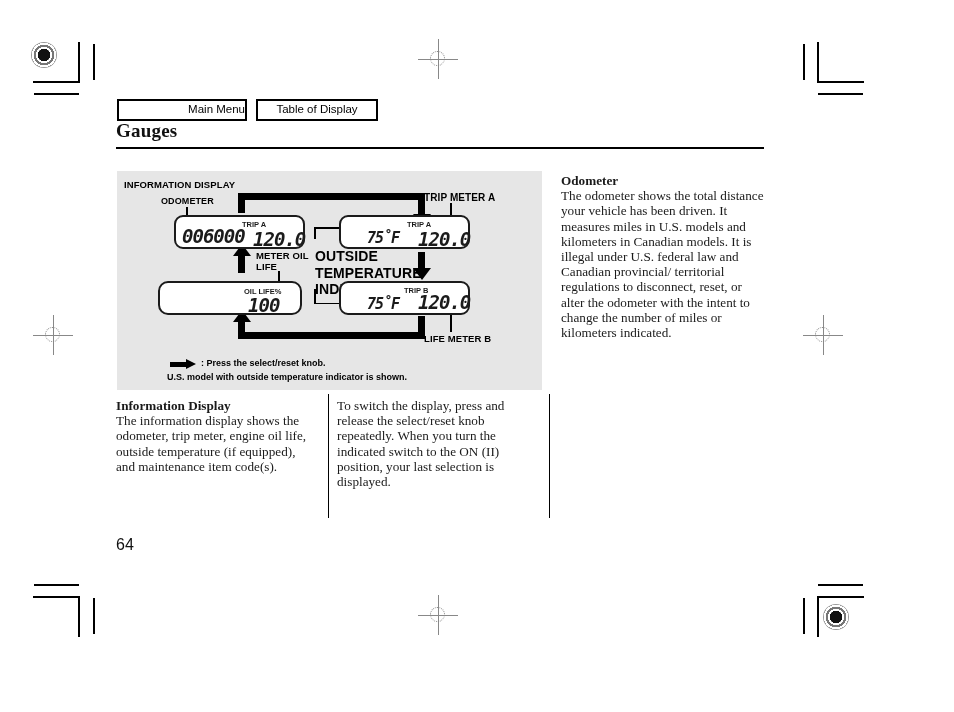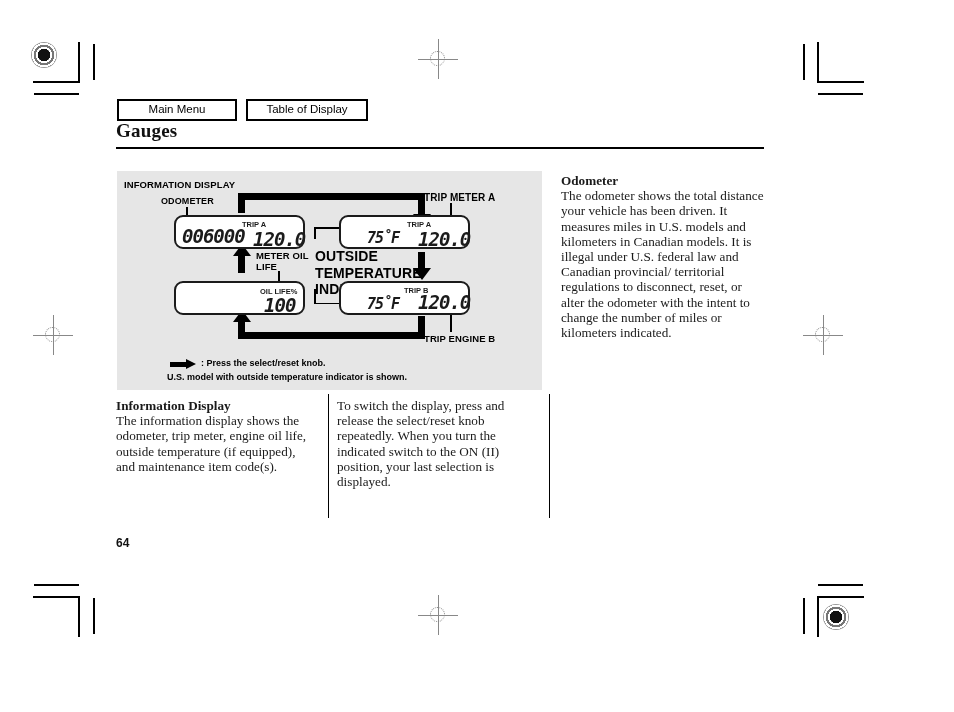--- a/index.html
+++ b/index.html
@@ -69,21 +69,21 @@
     border: 2px solid #000;
     background: #fff;
     font-family: "Liberation Sans", sans-serif;
     font-size: 11.5px;
     color: #000;
     padding: 2px 0 3px 0;
     text-align: center;
     line-height: 1.15;
     box-sizing: border-box;
   }
-  .nav-btn.main-menu { width: 120px; }
+  .nav-btn.main-menu { width: 130px; text-align: right; }
   .nav-btn.toc { width: 122px; }
 
   
   .page-title {
     position: absolute;
     left: 116px;
     top: 120px;
     font-family: "Liberation Serif", serif;
     font-weight: bold;
     font-size: 19px;
@@ -198,22 +198,22 @@
     position: absolute;
     width: 1px;
     background: #000;
   }
 
   .page-number {
     position: absolute;
     left: 116px;
     top: 536px;
     font-family: "Liberation Sans", sans-serif;
-    font-weight: bold;
-    font-size: 12px;
+    font-weight: normal;
+    font-size: 16px;
     color: #111;
   }
 </style>
 </head>
 <body>
 
 <div class="reg-target" style="left:31px; top:42px;"></div>
 <div class="crop-line" style="left:78px; top:42px; width:2px; height:41px;"></div>
 <div class="crop-line" style="left:93px; top:44px; width:1.5px; height:36px;"></div>
 <div class="crop-line" style="left:33px; top:81px; width:47px; height:2px;"></div>
@@ -254,21 +254,21 @@
 </div>
 
 <div class="page-title">Gauges</div>
 <div class="title-rule"></div>
 
 <div class="figure">
 
   <div class="fig-label" style="left:7px; top:8px; font-size:9.5px;">INFORMATION DISPLAY</div>
   <div class="fig-label" style="left:44px; top:25px; font-size:9px;">ODOMETER</div>
   <div class="fig-label" style="left:307px; top:21px; font-size:10px;">TRIP METER A</div>
-  <div class="fig-label" style="left:307px; top:162px; font-size:9.5px;">TRIP ENGINE B</div>
+  <div class="fig-label" style="left:307px; top:162px; font-size:9.5px;">LIFE METER B</div>
   <div class="fig-label" style="left:139px; top:79px; font-size:9.5px;">METER OIL
 LIFE</div>
   <div class="fig-label" style="left:198px; top:77px; font-size:14px;">OUTSIDE
 TEMPERATURE
 INDICATOR</div>
 
   <div class="bar" style="left:121px; top:22px; width:7px; height:20px;"></div>
   <div class="bar" style="left:121px; top:22px; width:187px; height:7px;"></div>
   <div class="bar" style="left:301px; top:22px; width:7px; height:22px;"></div>
   <div class="arrowhead ah-down" style="left:295.5px; top:43px;"></div>
@@ -309,21 +309,21 @@
     <div class="lcd-tag" style="left:66px; top:3px;">TRIP A</div>
     <div class="lcd-seg seg-big" style="left:77px; top:11px;">120.0</div>
   </div>
 
   <div class="lcd" style="left:222px; top:44px; width:131px; height:34px;">
     <div class="lcd-seg seg-mid" style="left:26px; top:12px;">75˚F</div>
     <div class="lcd-tag" style="left:66px; top:3px;">TRIP A</div>
     <div class="lcd-seg seg-big" style="left:77px; top:11px;">120.0</div>
   </div>
 
-  <div class="lcd" style="left:57px; top:110px; width:131px; height:34px;">
+  <div class="lcd" style="left:41px; top:110px; width:144px; height:34px;border-radius:10px;">
     <div class="lcd-tag" style="left:84px; top:4px;">OIL LIFE%</div>
     <div class="lcd-seg seg-big" style="left:88px; top:11px;">100</div>
   </div>
 
   <div class="lcd" style="left:222px; top:110px; width:131px; height:34px;">
     <div class="lcd-seg seg-mid" style="left:26px; top:12px;">75˚F</div>
     <div class="lcd-tag" style="left:63px; top:3px;">TRIP  B</div>
     <div class="lcd-seg seg-big" style="left:77px; top:8px;">120.0</div>
   </div>
 

